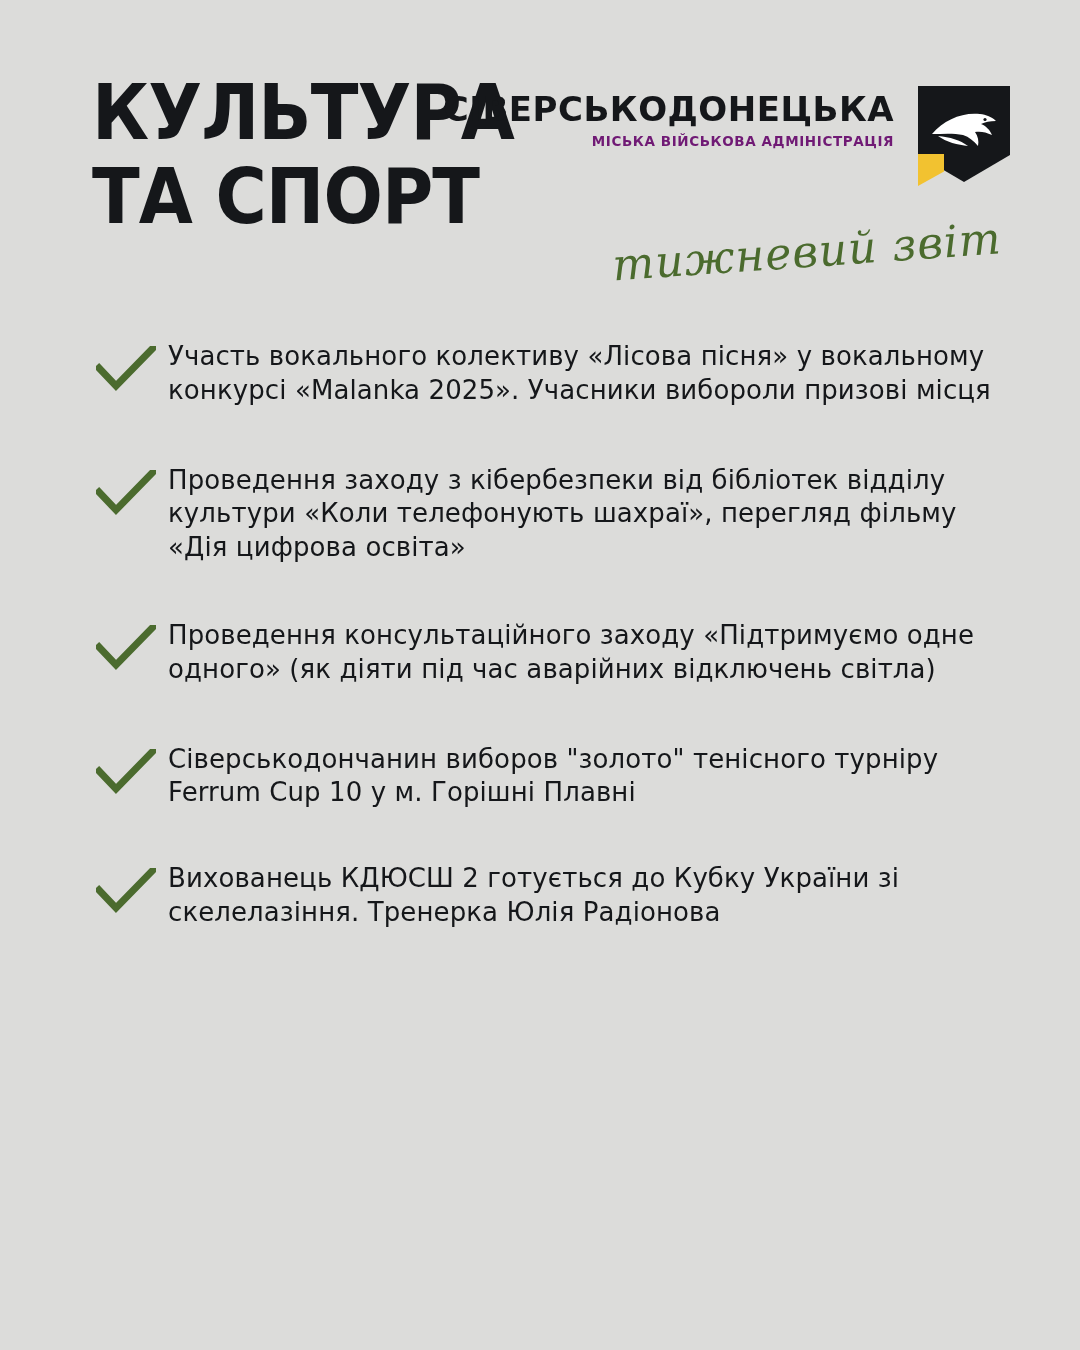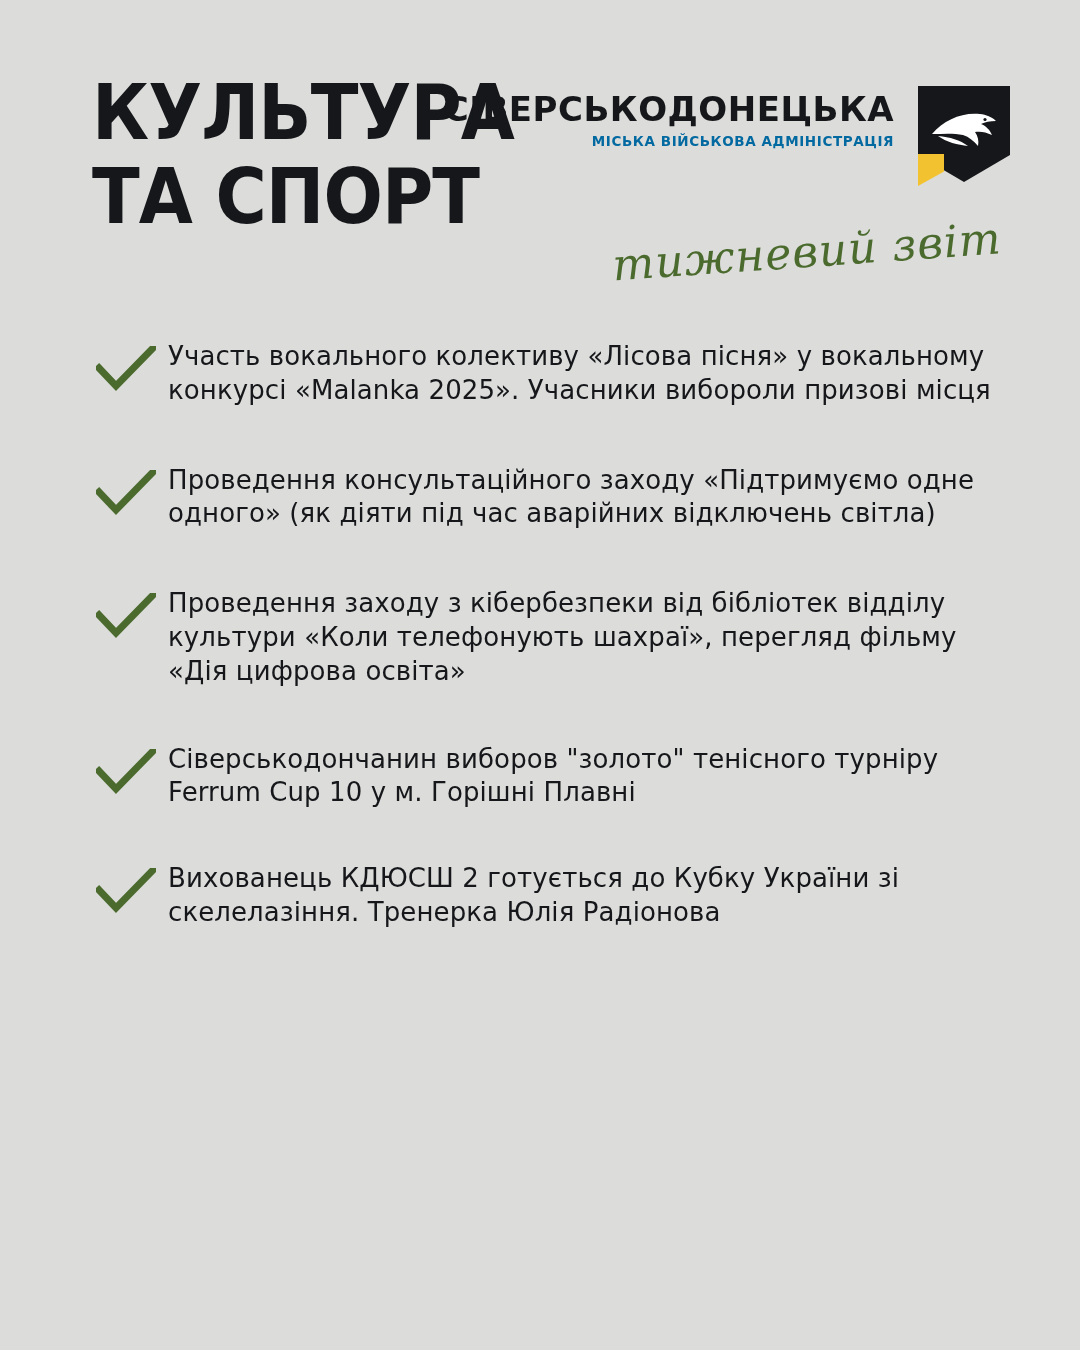--- a/index.html
+++ b/index.html
@@ -75,21 +75,21 @@
     letter-spacing: 0.5px;
     color: #15171a;
     line-height: 1;
     white-space: nowrap;
   }
   .brand-sub {
     font-family: "DejaVu Sans", sans-serif;
     font-weight: 700;
     font-size: 13.5px;
     letter-spacing: 0.6px;
-    color: #0369a1;
+    color: #701a75;
     margin-top: 7px;
     white-space: nowrap;
   }
 
   .emblem {
     position: relative;
     width: 92px;
     height: 96px;
     flex: 0 0 auto;
   }
@@ -204,38 +204,38 @@
     <div class="item i0">
       <span class="check">
         <svg width="60" height="46" viewBox="0 0 60 46" aria-hidden="true">
           <path d="M3 22 L20 40 L57 2" fill="none" stroke="#4b6b2e" stroke-width="7" stroke-linecap="square"></path>
         </svg>
       </span>
       <span class="item-text">Участь вокального колективу «Лісова пісня» у вокальному конкурсі «Malanka 2025». Учасники вибороли призові місця</span>
     </div>
 
 
+    <div class="item i2">
+      <span class="check">
+        <svg width="60" height="46" viewBox="0 0 60 46" aria-hidden="true">
+          <path d="M3 22 L20 40 L57 2" fill="none" stroke="#4b6b2e" stroke-width="7" stroke-linecap="square"></path>
+        </svg>
+      </span>
+      <span class="item-text">Проведення заходу з кібербезпеки від бібліотек відділу культури «Коли телефонують шахраї», перегляд фільму «Дія цифрова освіта»</span>
+    </div>
+
     <div class="item i3">
       <span class="check">
         <svg width="60" height="46" viewBox="0 0 60 46" aria-hidden="true">
           <path d="M3 22 L20 40 L57 2" fill="none" stroke="#4b6b2e" stroke-width="7" stroke-linecap="square"></path>
         </svg>
       </span>
       <span class="item-text">Проведення консультаційного заходу «Підтримуємо одне одного» (як діяти під час аварійних відключень світла)</span>
     </div>
 
-    <div class="item i2">
-      <span class="check">
-        <svg width="60" height="46" viewBox="0 0 60 46" aria-hidden="true">
-          <path d="M3 22 L20 40 L57 2" fill="none" stroke="#4b6b2e" stroke-width="7" stroke-linecap="square"></path>
-        </svg>
-      </span>
-      <span class="item-text">Проведення заходу з кібербезпеки від бібліотек відділу культури «Коли телефонують шахраї», перегляд фільму «Дія цифрова освіта»</span>
-    </div>
-
     <div class="item i4">
       <span class="check">
         <svg width="60" height="46" viewBox="0 0 60 46" aria-hidden="true">
           <path d="M3 22 L20 40 L57 2" fill="none" stroke="#4b6b2e" stroke-width="7" stroke-linecap="square"></path>
         </svg>
       </span>
       <span class="item-text">Сіверськодончанин виборов "золото" тенісного турніру Ferrum Cup 10 у м. Горішні Плавні</span>
     </div>
 
     <div class="item i5">

